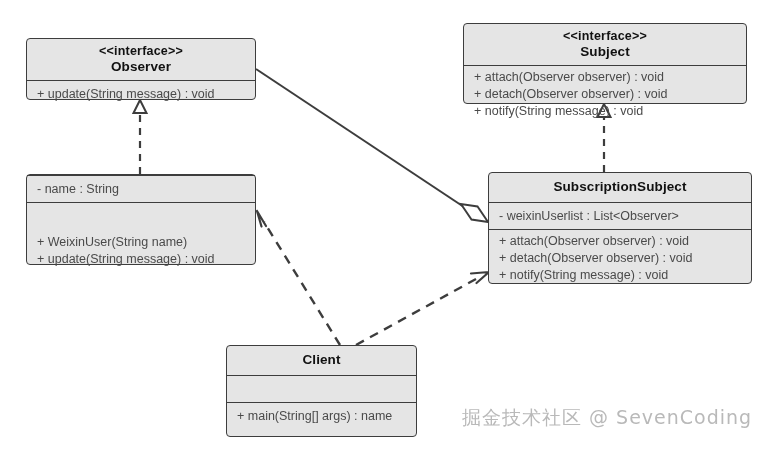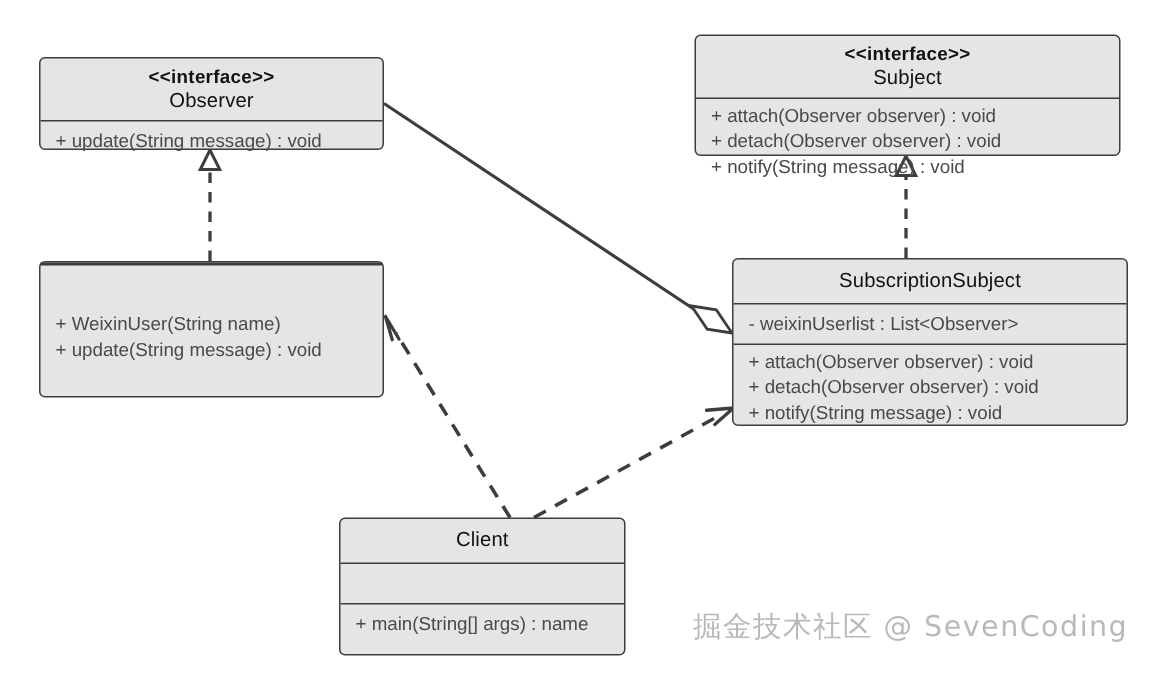--- a/index.html
+++ b/index.html
@@ -44,21 +44,21 @@
     letter-spacing: 0.1px;
   }
   .box-header .stereotype {
     display: block;
     font-weight: bold;
     font-size: 12.5px;
     letter-spacing: 0.2px;
   }
   .box-header .cls-name {
     display: block;
-    font-weight: normal;
+    font-weight: bold;
     font-size: 13.5px;
   }
   .divider {
     height: 0;
     border-top: 1.4px solid #3d3d3d;
   }
   .compartment {
     box-sizing: border-box;
     padding: 5px 8px 4px 10px;
     color: #4a4a4a;
@@ -141,20 +141,23 @@
     <div class="divider"></div>
     <div class="compartment" style="padding-top:3px;">
       <span class="member">+ attach(Observer observer) : void</span>
       <span class="member">+ detach(Observer observer) : void</span>
       <span class="member">+ notify(String message) : void</span>
     </div>
   </div>
 
   <div class="uml-box" style="left:26px; top:174px; width:230px; height:91px;">
     <div class="divider"></div>
+    <div class="compartment" style="flex:0 0 auto;">
+      <span class="member">- name : String</span>
+    </div>
     <div class="divider"></div>
     <div class="compartment" style="padding-top:3px;margin-top:28px;">
       <span class="member">+ WeixinUser(String name)</span>
       <span class="member">+ update(String message) : void</span>
     </div>
   </div>
 
   <div class="uml-box" style="left:488px; top:172px; width:264px; height:112px;">
     <div class="box-header" style="padding:6px 6px 7px 6px;">
       <span class="cls-name">SubscriptionSubject</span>

